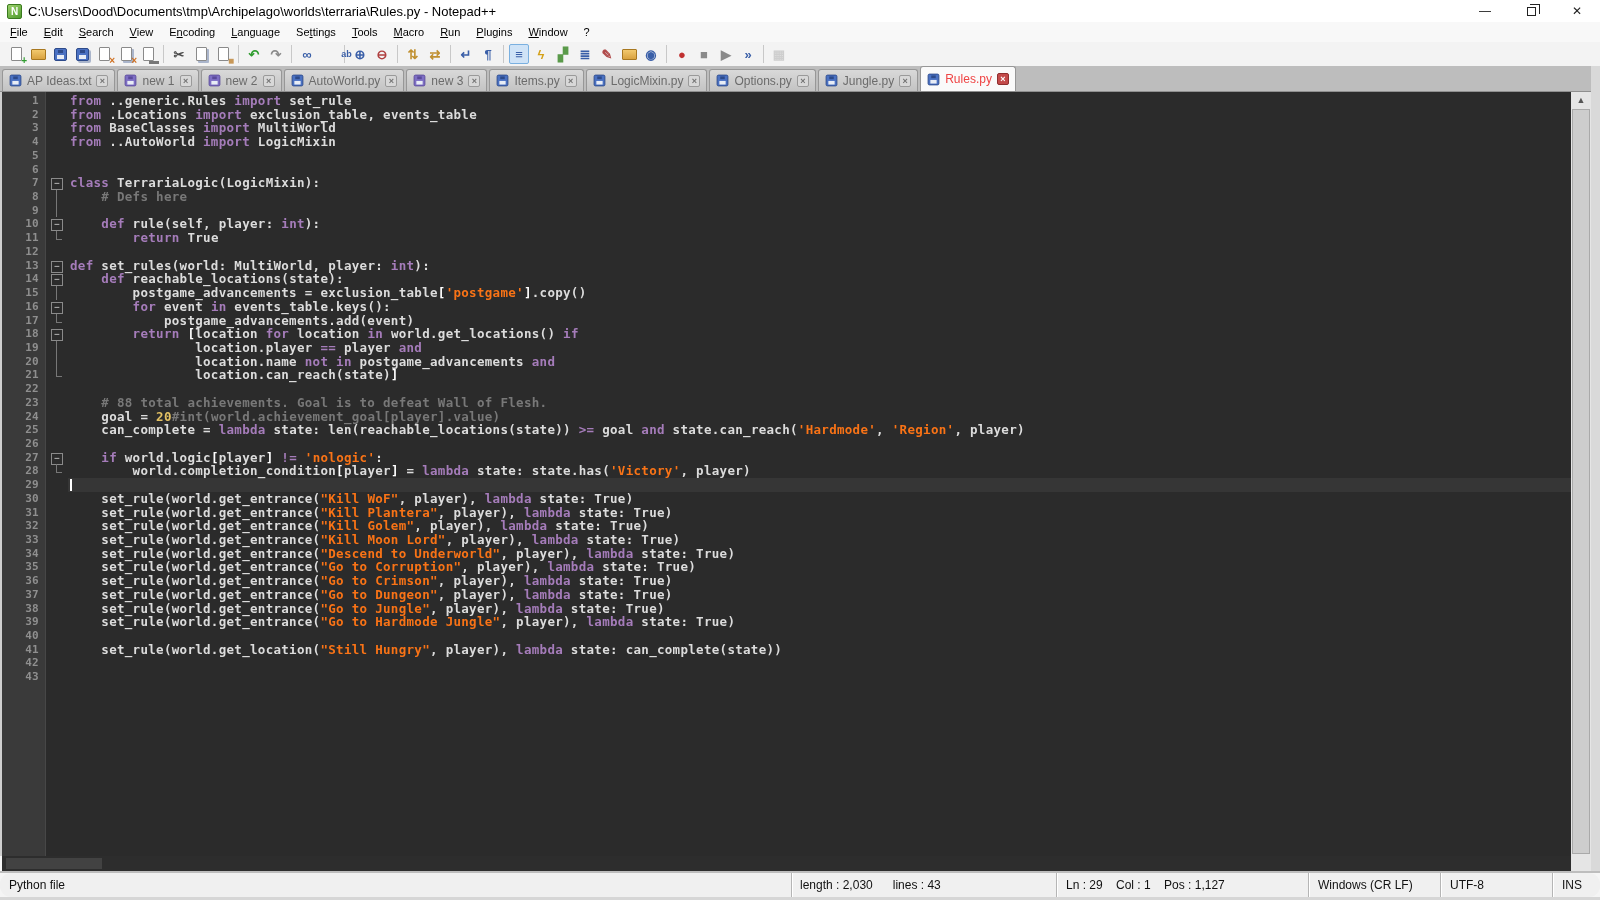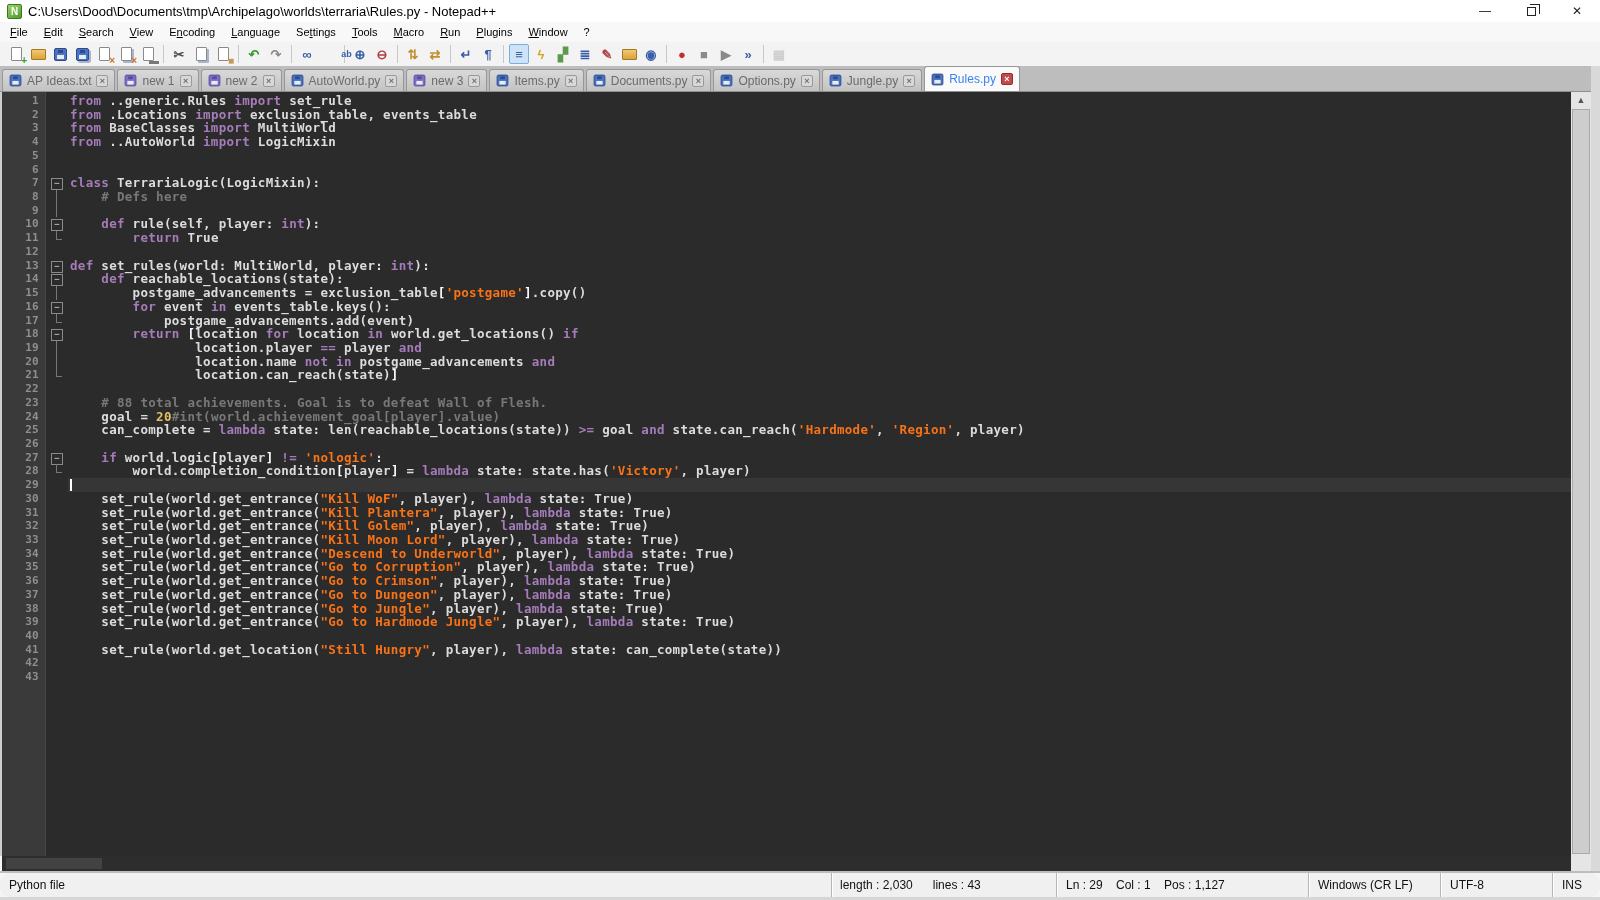--- a/index.html
+++ b/index.html
@@ -49,21 +49,21 @@
   .tglyph-small  { font-size:9px; font-weight:bold; }
 
   
   #tabbar { position:absolute; top:66px; left:0; right:0; height:26px; background:#bdbdbd;
             display:flex; align-items:flex-end; padding-left:2px; border-bottom:1px solid #8f8f8f; }
   .tab { height:22px; display:flex; align-items:center; padding:0 6px;
          background:linear-gradient(#d9d9d9,#c3c3c3); border:1px solid #979797; border-bottom:none;
          border-radius:3px 3px 0 0; margin-right:2px; }
   .tab .tab-label { font-size:12px; color:#6b6b6b; margin:0 5px; white-space:pre; }
   .tab.active { height:25px; background:#fafafa; }
-  .tab.active .tab-label { color:#3b82f6; }
+  .tab.active .tab-label { color:#ef4444; }
   .tab-close { width:12px; height:12px; background:#d8d8d8; border:1px solid #9a9a9a; border-radius:2px;
                color:#707070; font-size:9px; line-height:10px; text-align:center; font-weight:bold; }
   .tab.active .tab-close { background:#c34a4a; border-color:#8f2f2f; color:#fff; }
   .tab .i-floppy { transform:scale(.9); }
 
   
   #editor { position:absolute; top:92px; left:0; width:1571px; height:764px; background:#2b2b2b;
             border-left:2px solid #cfcfcf; overflow:hidden; }
   #gutter-bg { position:absolute; left:0; top:0; width:44px; height:100%; background:#3a3a3a;
                border-right:1px solid #474747; }
@@ -98,21 +98,21 @@
   #corner { position:absolute; top:856px; left:1571px; width:20px; height:15px; background:#e5e5e5; }
   #right-border { position:absolute; top:66px; left:1591px; width:9px; height:805px; background:#d9d9d9; }
   #mid-border { position:absolute; top:871px; left:0; right:0; height:2px; background:#bdbdbd; }
 
   
   #statusbar { position:absolute; top:873px; left:0; right:0; height:24px; background:#f0f0f0;
                display:flex; align-items:center; font-size:12px; color:#111;border-radius:11px; }
   .seg { height:100%; display:flex; align-items:center; padding-left:9px; white-space:pre;
          border-left:1px solid #b5b5b5; box-shadow:inset 1px 0 0 #fff; }
   .seg:first-child { border-left:none; box-shadow:none; flex:1; }
-  .seg:nth-child(2){ width:225px;padding-left:8px; } .seg:nth-child(3){ width:252px; }
+  .seg:nth-child(2){ width:265px;padding-left:8px; } .seg:nth-child(3){ width:252px; }
   .seg:nth-child(4){ width:132px; } .seg:nth-child(5){ width:112px; }
   .seg:nth-child(6){ width:48px; }
   #bottom-border { position:absolute; top:897px; left:0; right:0; height:3px; background:#d6d6d6; }
 </style>
 </head>
 <body>
 
 <div id="win">
 
   <div id="titlebar">
@@ -282,21 +282,21 @@
         <span class="tab-label">new 3</span>
         <span class="tab-close">×</span>
       </span>
       <span class="tab">
         <span class="i-floppy"></span>
         <span class="tab-label">Items.py</span>
         <span class="tab-close">×</span>
       </span>
       <span class="tab">
         <span class="i-floppy"></span>
-        <span class="tab-label">Documents.py</span>
+        <span class="tab-label">LogicMixin.py</span>
         <span class="tab-close">×</span>
       </span>
       <span class="tab">
         <span class="i-floppy"></span>
         <span class="tab-label">Options.py</span>
         <span class="tab-close">×</span>
       </span>
       <span class="tab">
         <span class="i-floppy"></span>
         <span class="tab-label">Jungle.py</span>

